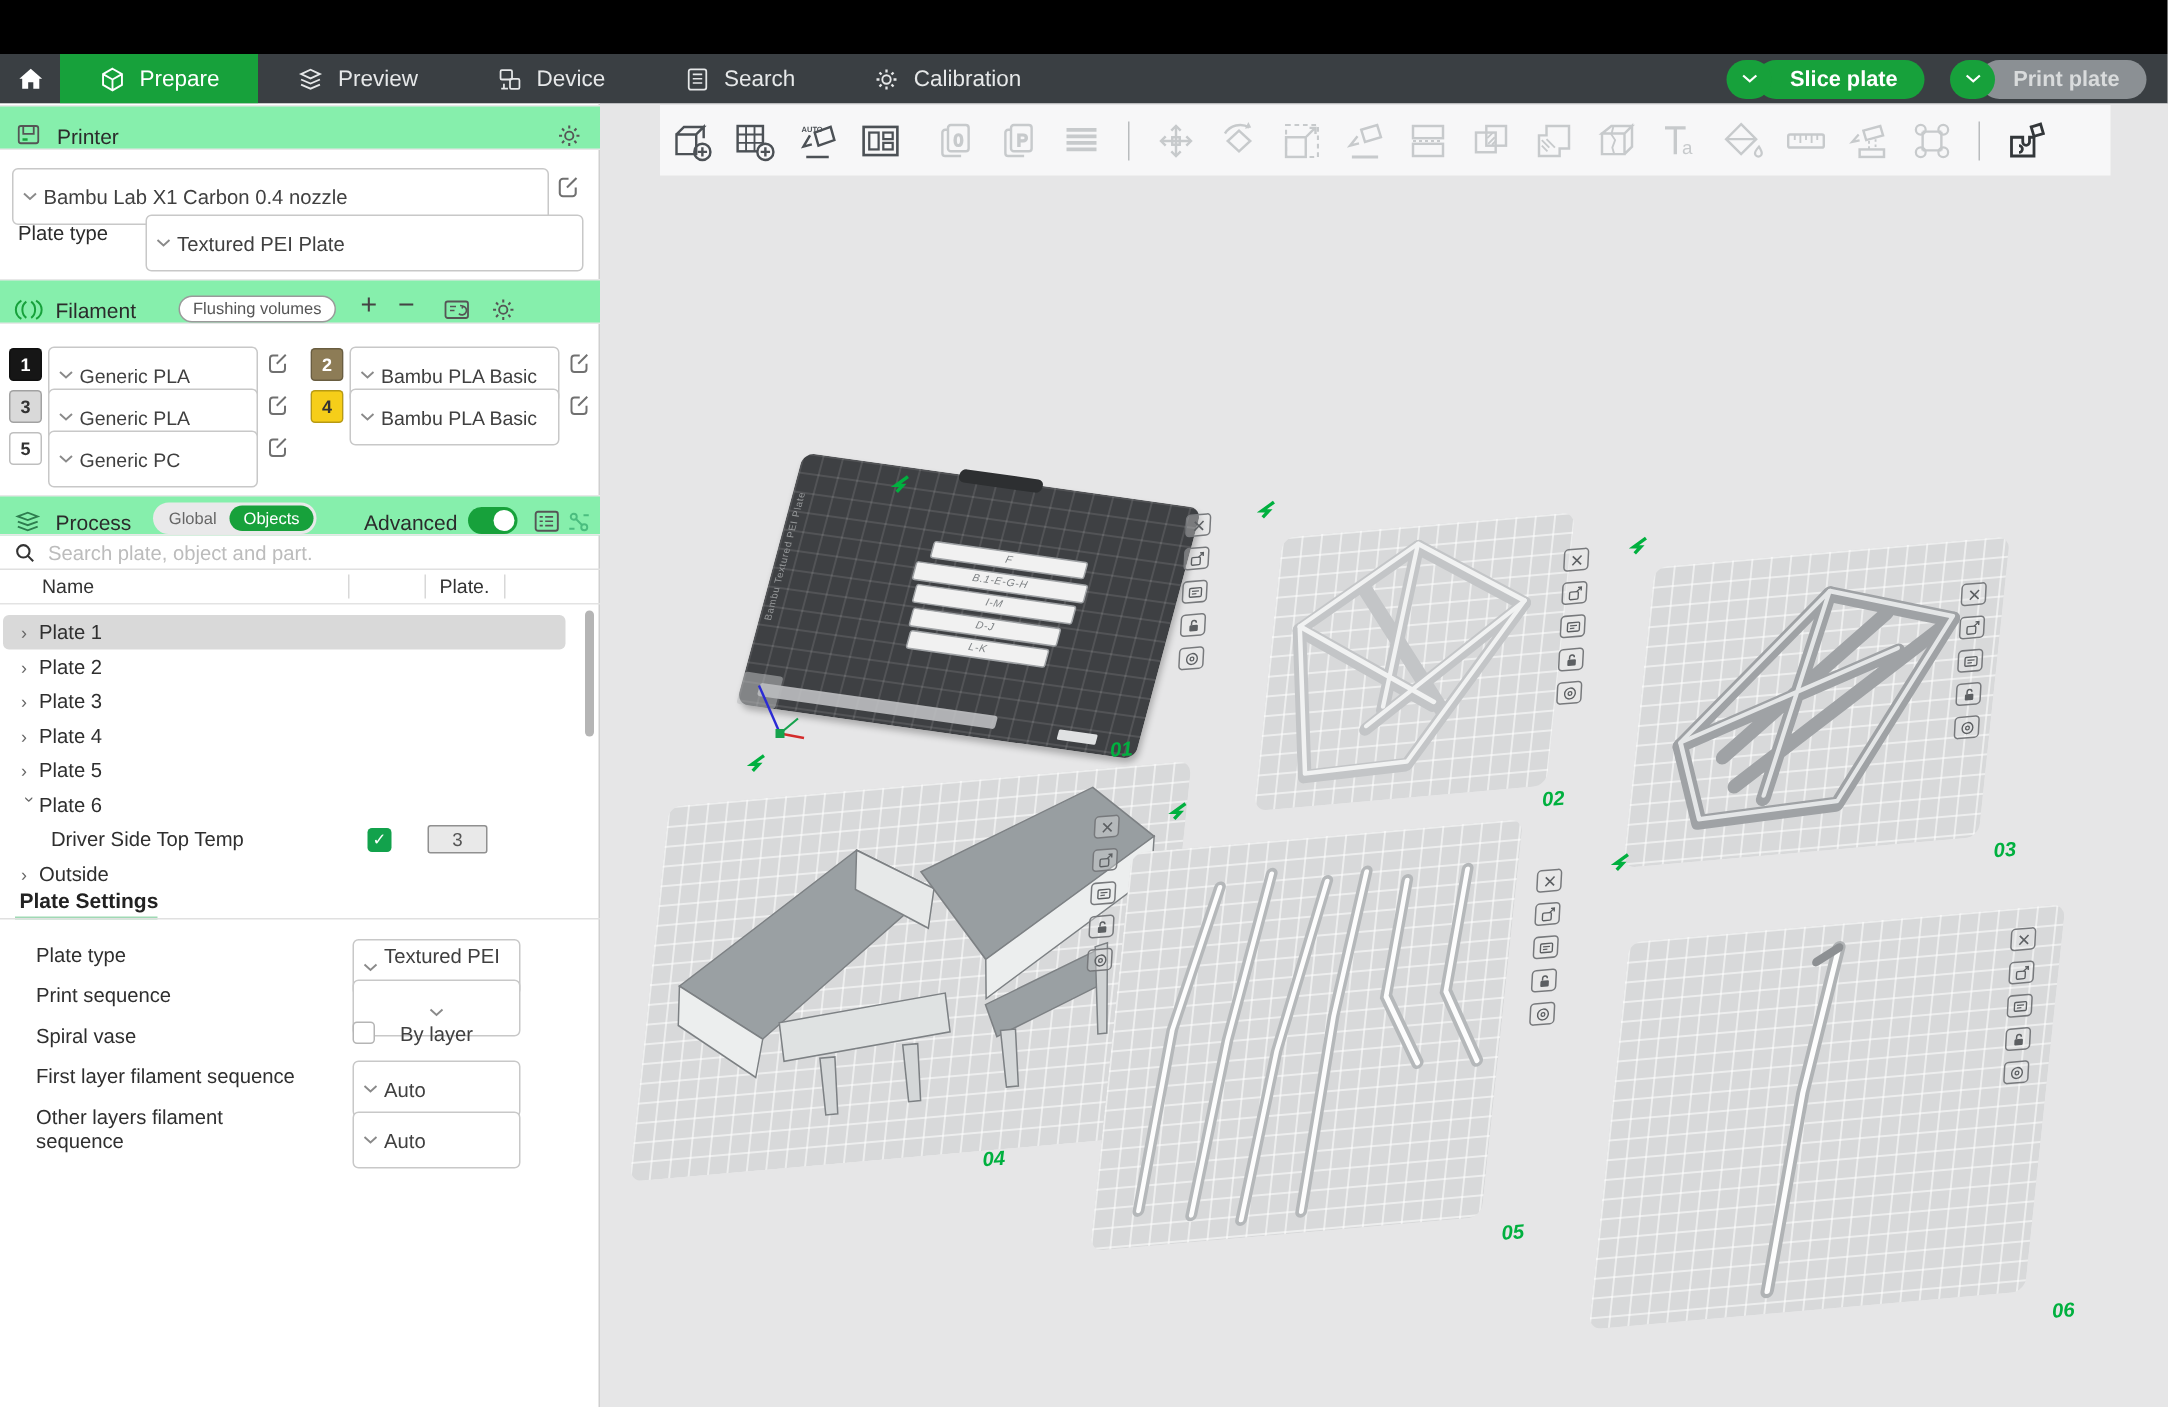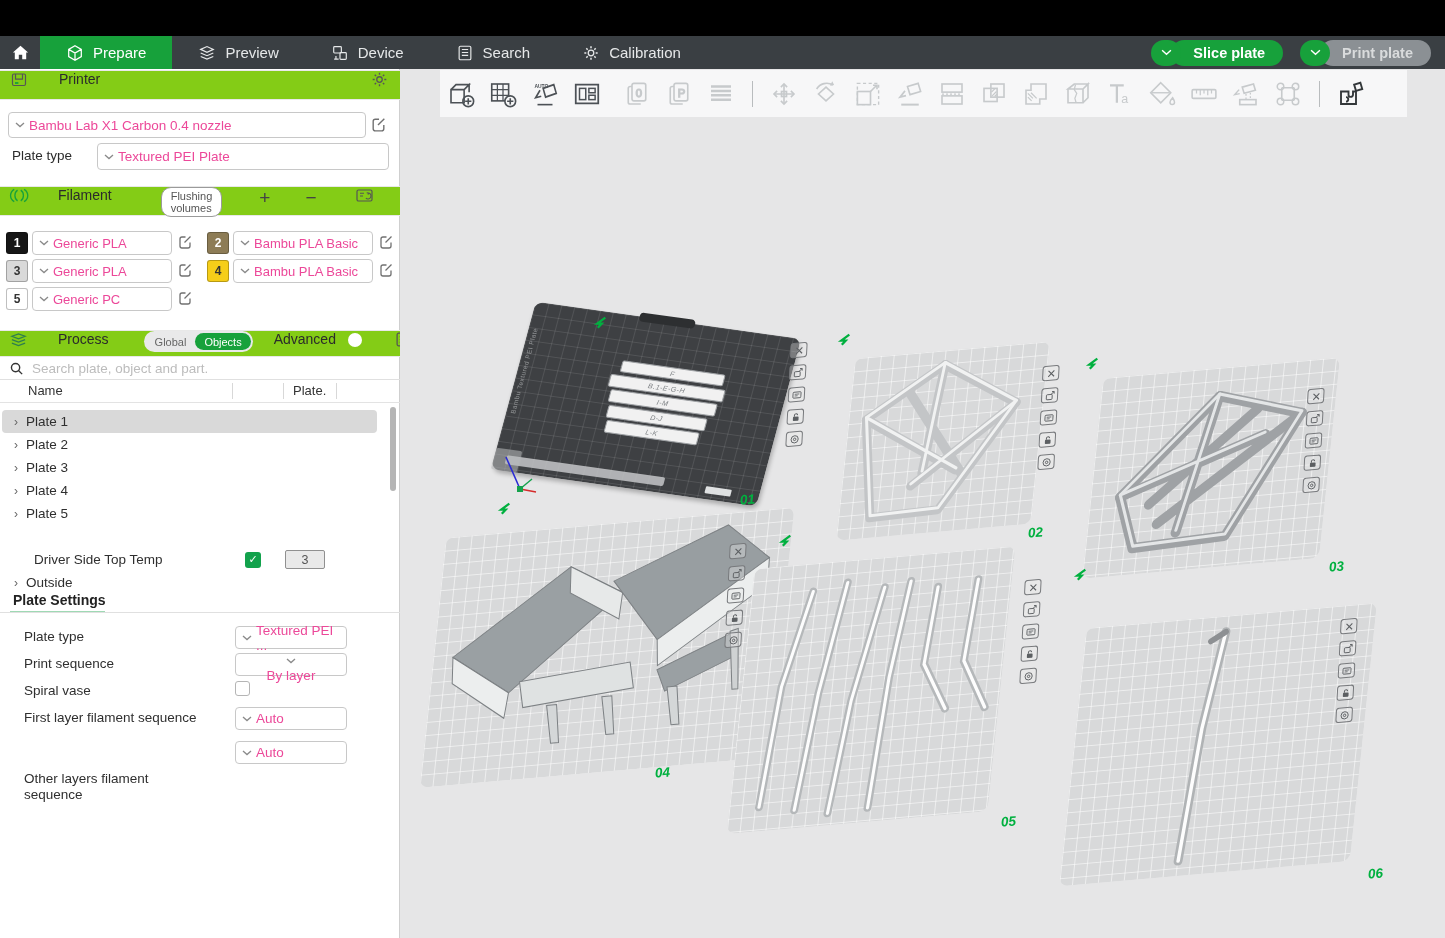--- a/index.html
+++ b/index.html
@@ -16,23 +16,23 @@
   .nav-tab.active { background:#17a13b; color:#fff; }
   .nav-right { margin-left:auto; display:flex; align-items:center; gap:17px; padding-right:14px; }
   .split-btn { display:flex; align-items:flex-end; }
   .split-chev { width:30px; height:26px; border-radius:13px; background:#17a13b; display:flex; align-items:center; justify-content:center; color:#fff; margin-right:-10px; position:relative; z-index:1; }
   .split-main { height:26px; border-radius:13px; padding:0 18px 0 22px; display:flex; align-items:center; font-size:14.5px; font-weight:bold; }
   .split-main.green { background:#17a13b; color:#fff; }
   .split-main.gray  { background:#8b9094; color:#d9dbdc; }
 
   
   #sidebar { left:0; top:69px; width:400px; height:869px; background:#fff; border-right:1px solid #cfcfcf; }
-  .sec-head { position:absolute; left:0; width:400px; height:30px; background:#84cc16; border-top:1px solid #e8e8e8; border-bottom:1px solid #e8e8e8; display:flex; align-items:flex-start;gap:21px; }
+  .sec-head { position:absolute; left:0; width:400px; height:30px; background:#86efac; border-top:1px solid #e8e8e8; border-bottom:1px solid #e8e8e8; display:flex; align-items:flex-end; }
   .sec-title { font-size:14px; color:#2b2b2b; }
-  .selbox { position:absolute; border:1px solid #c8c8c8; border-radius:4px; background:#fff; display:flex; align-items:center; gap:4px; padding:4px 6px; color:#ec4899; }
+  .selbox { position:absolute; border:1px solid #c8c8c8; border-radius:4px; background:#fff; display:flex; align-items:center; gap:4px; padding:18px 6px; color:#404040; }
   .selbox .chev { color:#8a8a8a; flex:0 0 auto; }
   .iconbtn { display:flex; align-items:center; justify-content:center; color:#555; }
   .pill-btn { border:1px solid #9a9a9a; border-radius:10px; font-size:11px; color:#555; padding:2px 9px; background:#fff; }
   .swatch { position:absolute; width:22px; height:22px; border-radius:3px; display:flex; align-items:center; justify-content:center; font-size:12px; font-weight:bold; border:1px solid rgba(0,0,0,.25); }
   .editbtn { position:absolute; width:17px; height:17px; color:#707070; }
 
   .scope-pill { display:flex; align-items:center; background:#e9e9ea; border-radius:11px; height:21px; padding:2px; }
   .scope-opt { font-size:11px; padding:0 9px; color:#666; height:17px; display:flex; align-items:center; border-radius:9px; }
   .scope-opt.on { background:#17a13b; color:#fff; }
   .toggle { width:33px; height:18px; border-radius:9px; background:#17a13b; position:relative; }
@@ -540,20 +540,24 @@
       <span>Plate 3</span>
     </div>
   <div class="tree-row" style="top:410px;">
       <span class="tchev">›</span>
       <span>Plate 4</span>
     </div>
   <div class="tree-row" style="top:433px;">
       <span class="tchev">›</span>
       <span>Plate 5</span>
     </div>
+  <div class="tree-row" style="top:456px;">
+      <span class="tchev" style="display:inline-block;transform:rotate(90deg);">›</span>
+      <span>Plate 6</span>
+    </div>
   <div class="tree-row" style="top:479px;">
     <span style="margin-left:34px;">Driver Side  Top Temp</span>
     <span class="chk" style="position:absolute;left:245px;">✓</span>
     <span class="valbox" style="position:absolute;left:285px;">3</span>
   </div>
   <div class="tree-row" style="top:502px;">
       <span class="tchev">›</span>
       <span>Outside</span>
     </div>
 
@@ -585,21 +589,21 @@
   <span class="chk empty" style="position:absolute;left:235px;top:612px;width:15px;height:15px;"></span>
 
   <div class="ps-label" style="top:641px;">First layer filament sequence</div>
   <div class="selbox ps-sel" style="top:638px;">
       <svg class="chev" width="10" height="6">
         <use href="#s-chev"></use>
       </svg>
       <span>Auto</span>
     </div>
 
-  <div class="ps-label" style="top:668px;width:175px;margin-top:34px;">Other layers filament sequence</div>
+  <div class="ps-label" style="top:668px;width:175px;">Other layers filament sequence</div>
   <div class="selbox ps-sel" style="top:672px;">
       <svg class="chev" width="10" height="6">
         <use href="#s-chev"></use>
       </svg>
       <span>Auto</span>
     </div>
 </div>
 
 <div class="a" id="viewport">
 

